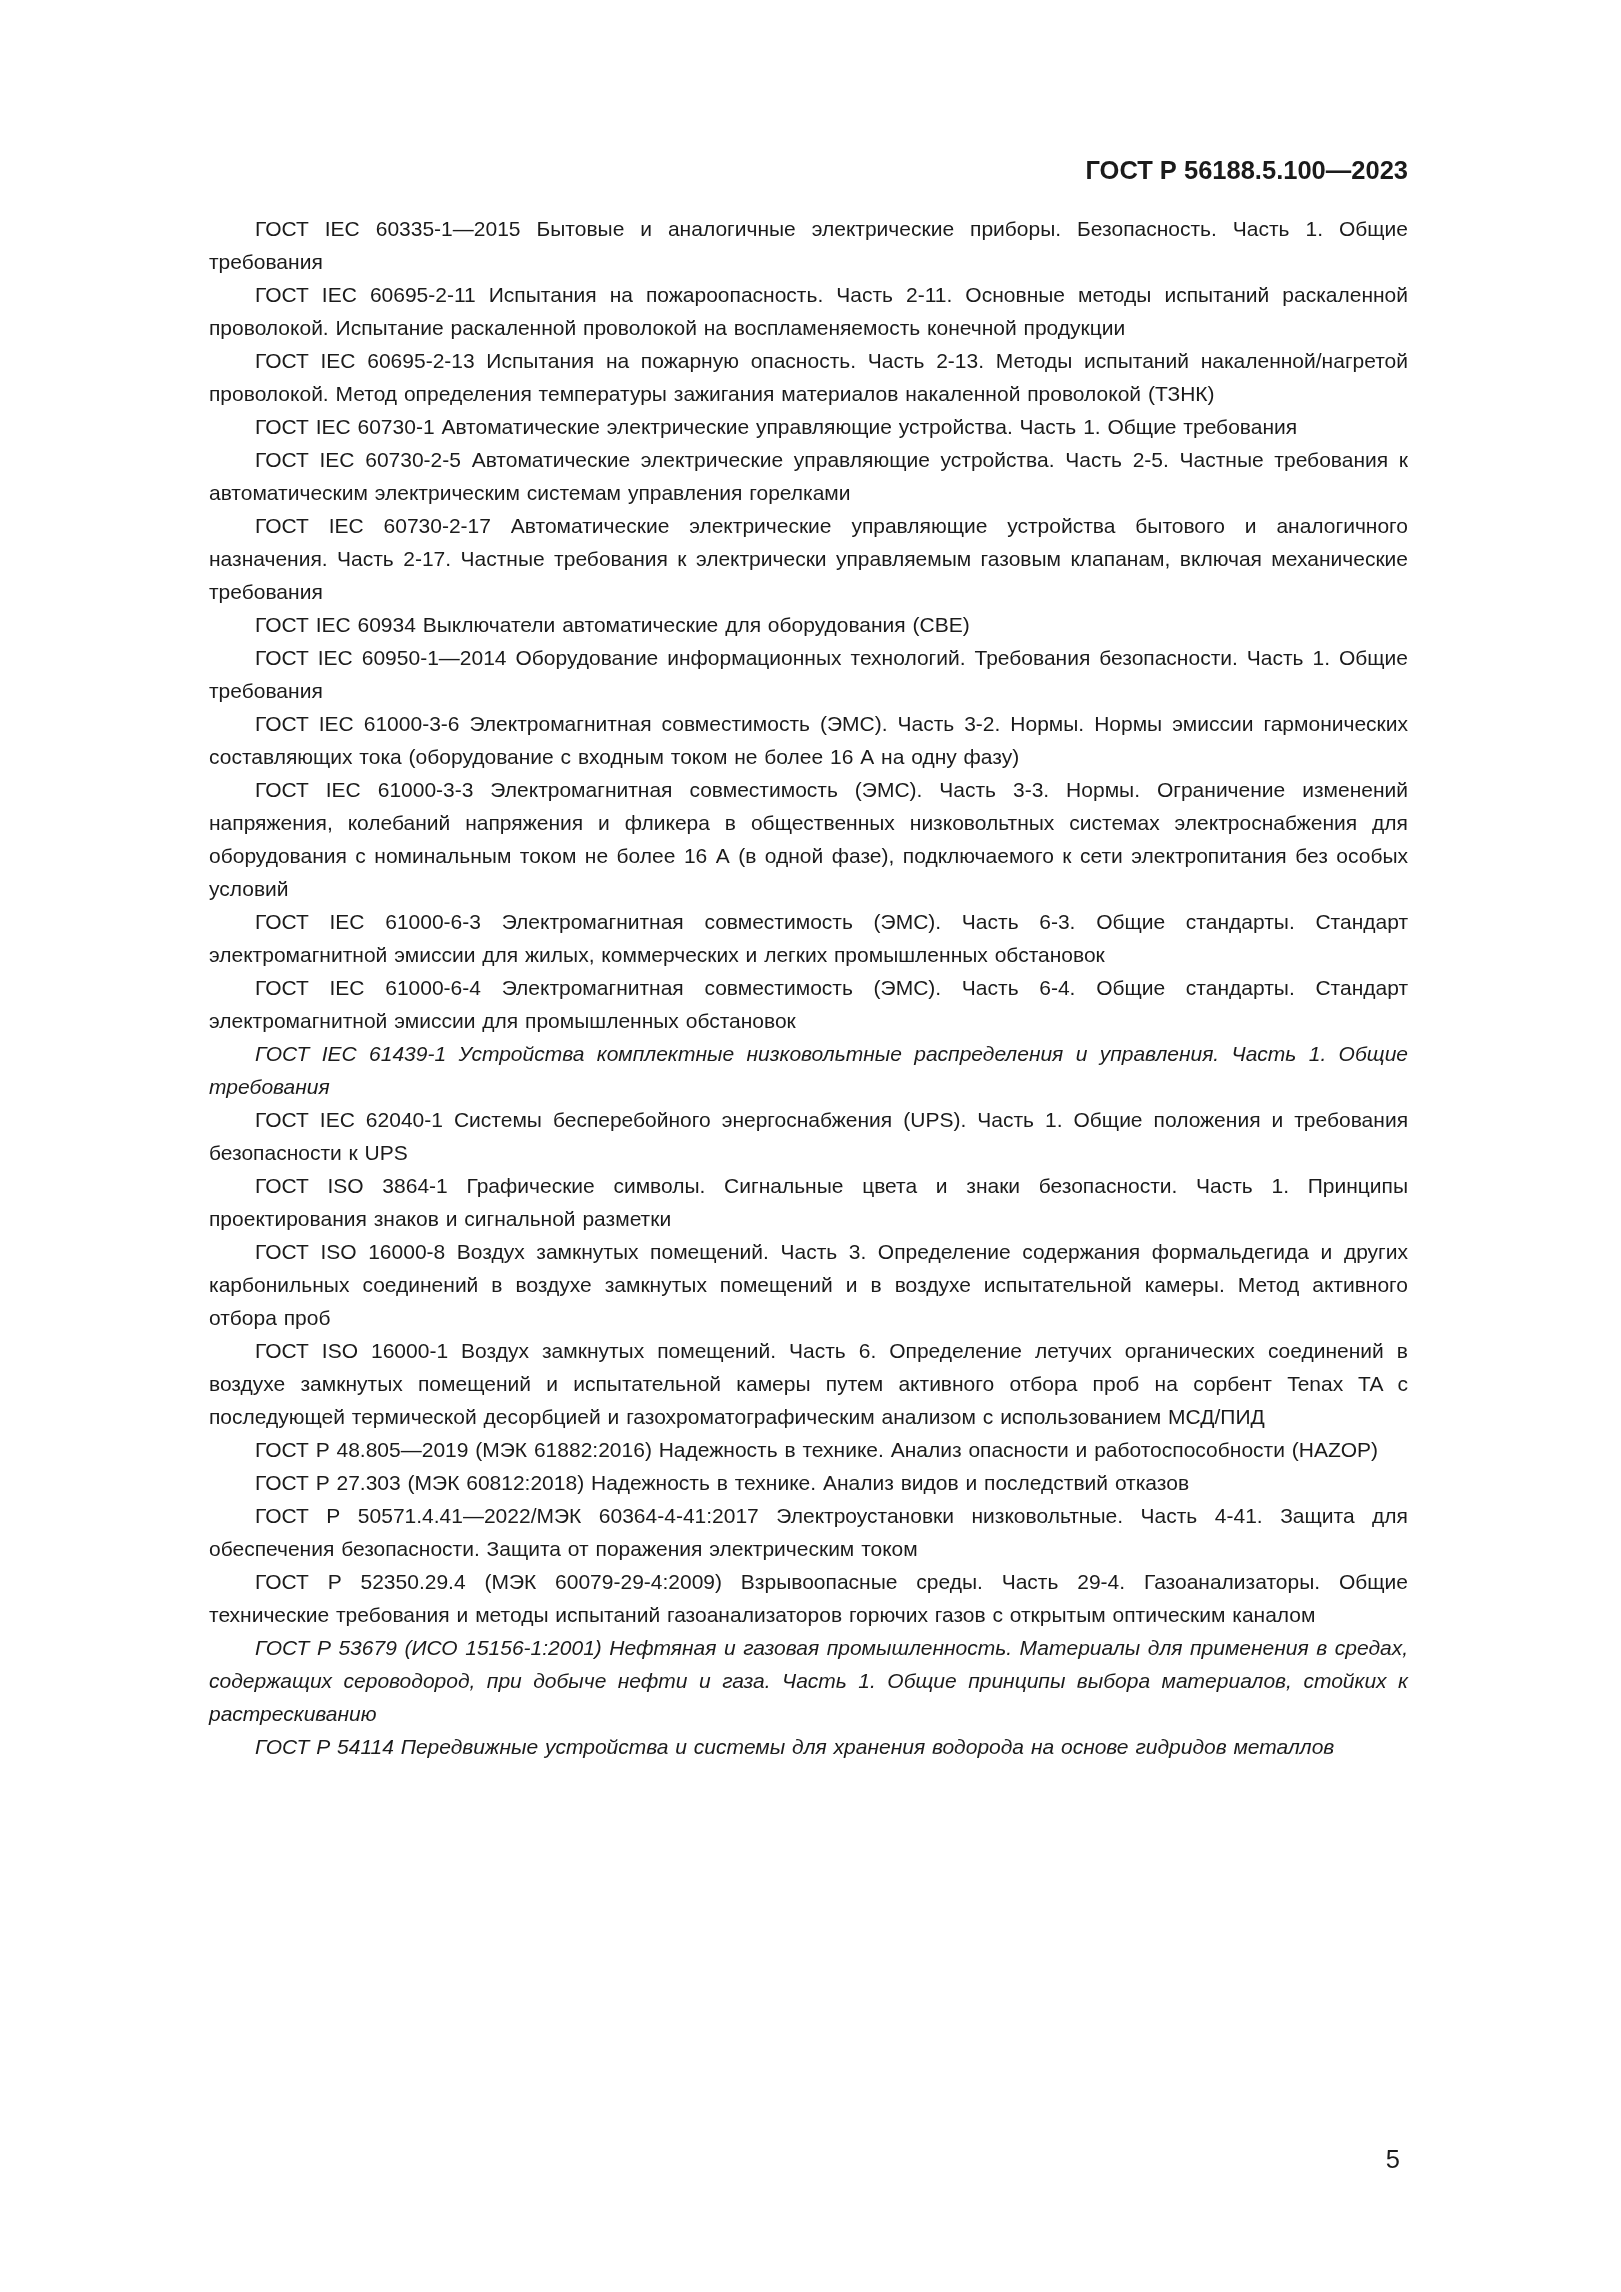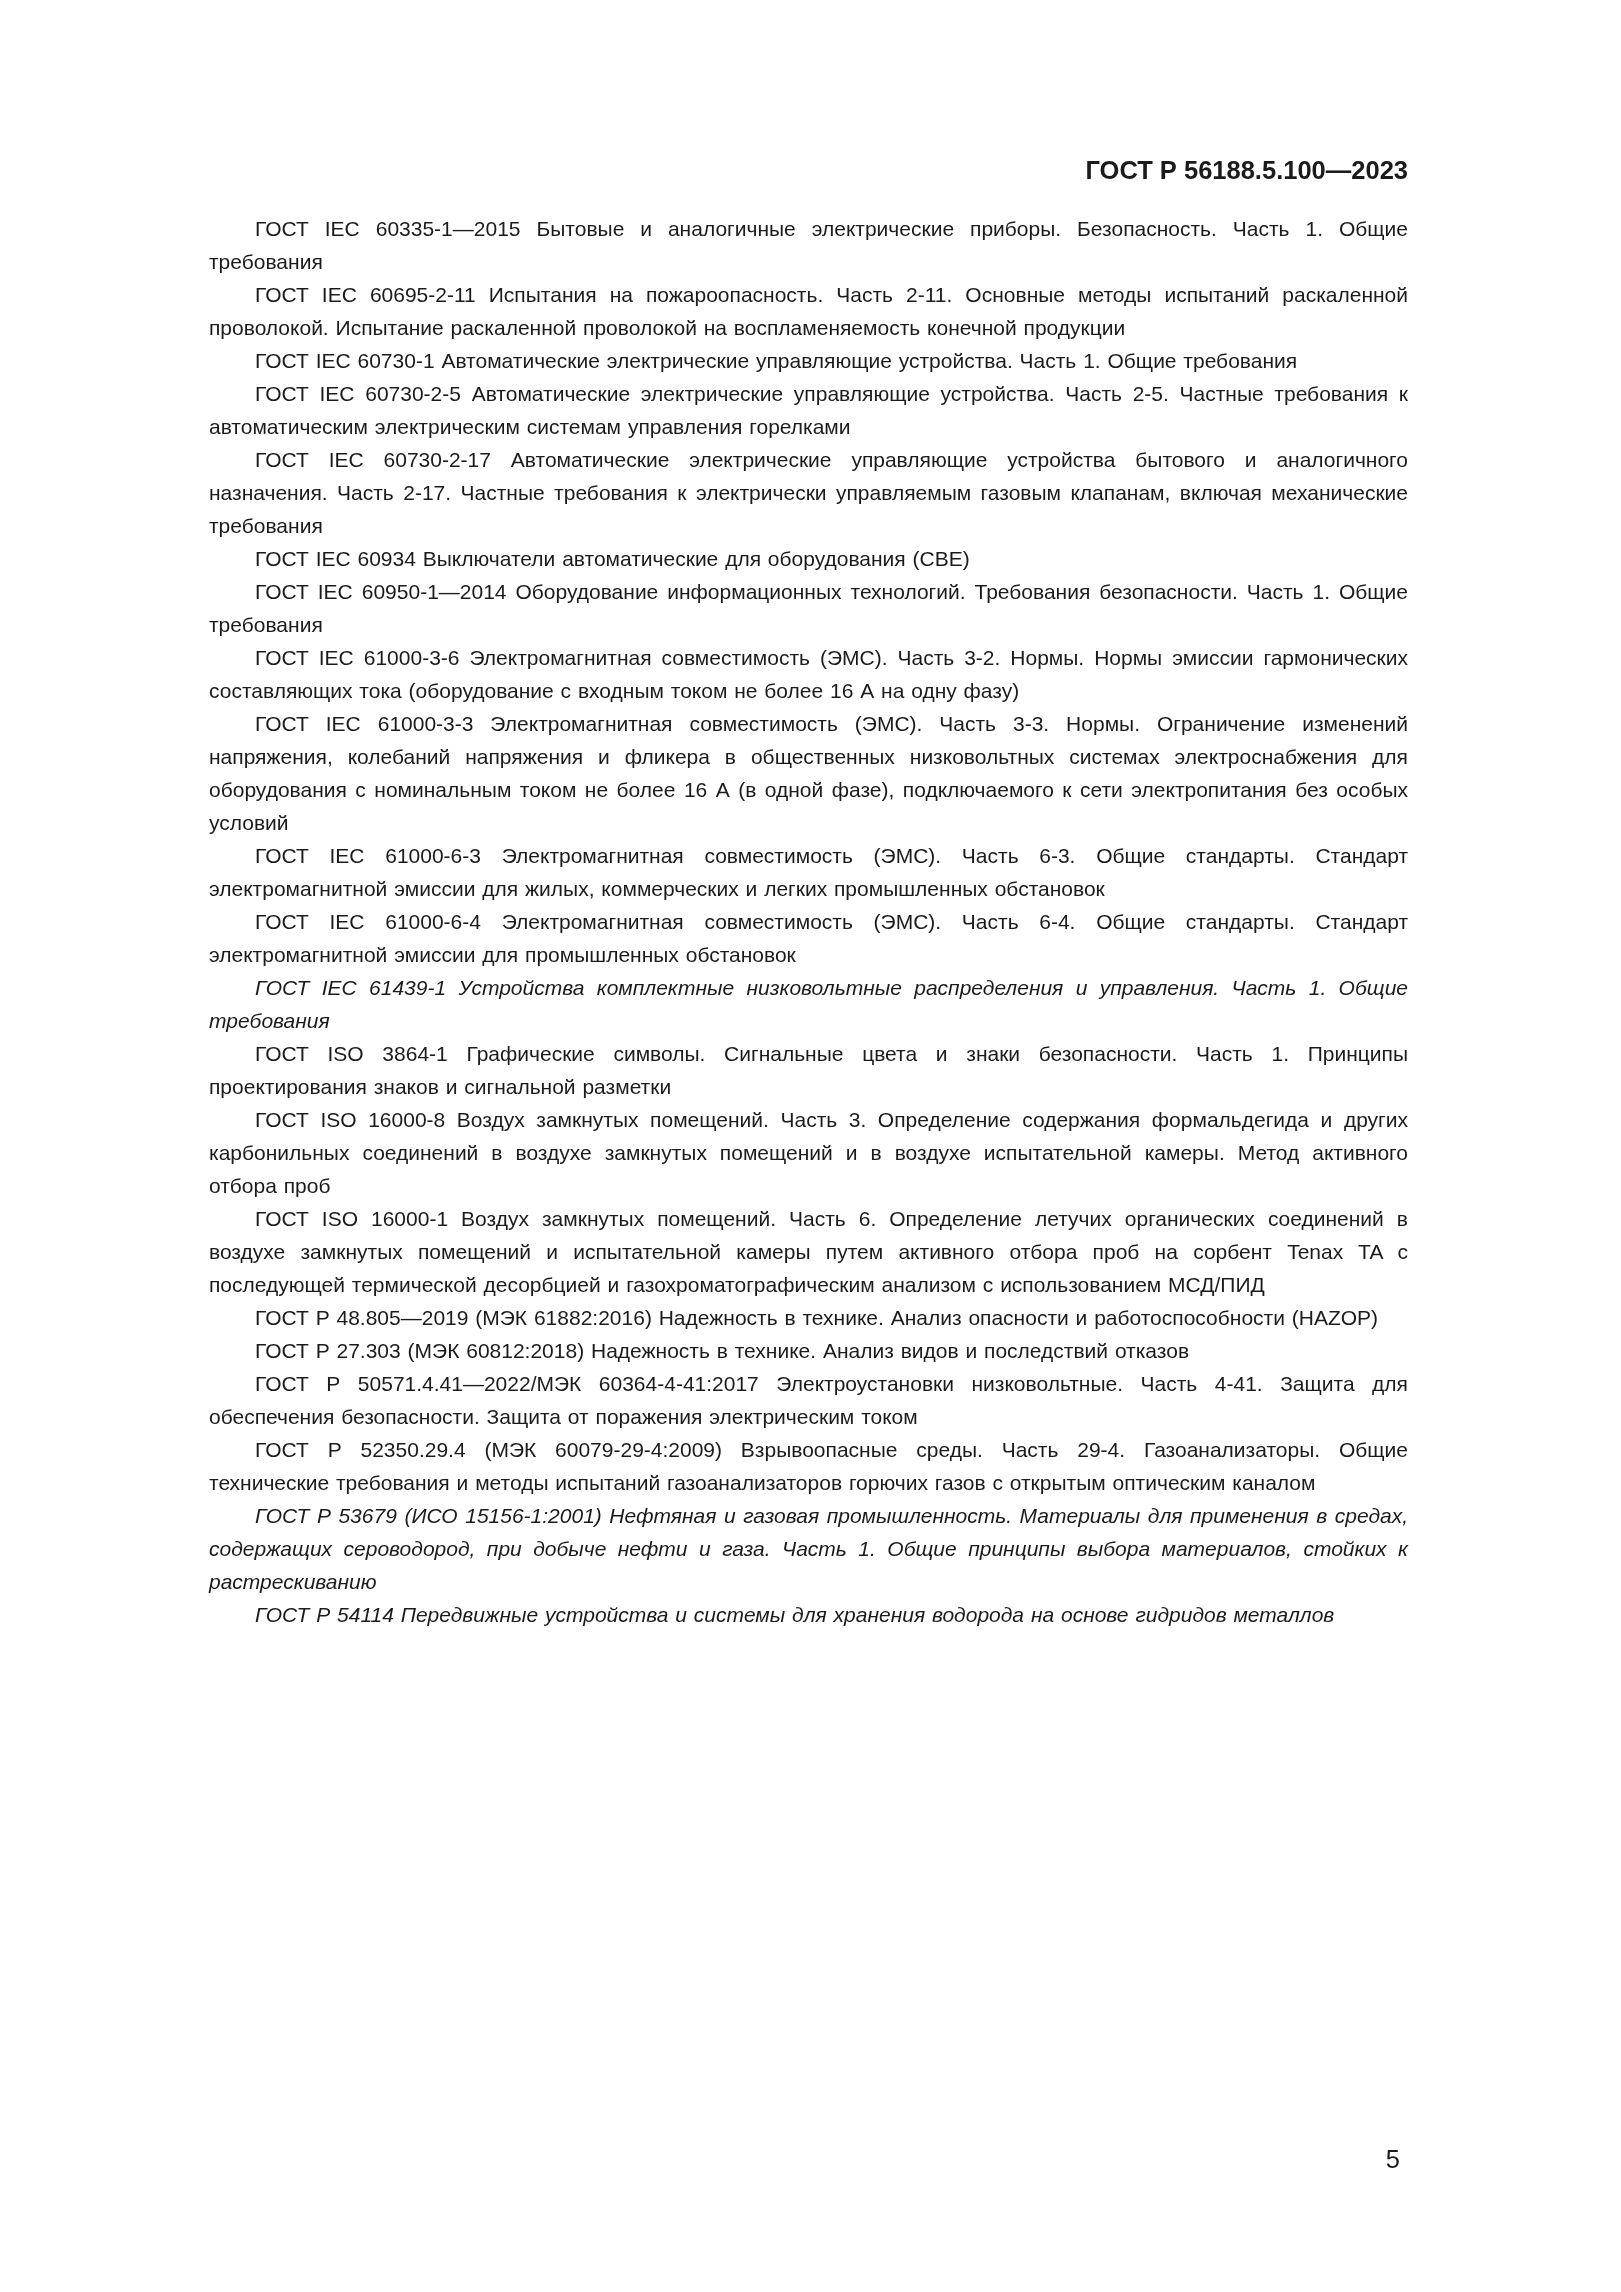--- a/index.html
+++ b/index.html
@@ -60,30 +60,32 @@
 
 <div class="page">
 
   <div class="doc-header">
     <span>ГОСТ Р 56188.5.100—2023</span>
   </div>
 
   <div class="doc-body">
     <p>ГОСТ IEC 60335-1—2015 Бытовые и аналогичные электрические приборы. Безопасность. Часть 1. Общие требования</p>
     <p>ГОСТ IEC 60695-2-11 Испытания на пожароопасность. Часть 2-11. Основные методы испытаний раскаленной проволокой. Испытание раскаленной проволокой на воспламеняемость конечной продукции</p>
+    <p>ГОСТ IEC 60695-2-13 Испытания на пожарную опасность. Часть 2-13. Методы испытаний накаленной/нагретой проволокой. Метод определения температуры зажигания материалов накаленной проволокой (ТЗНК)</p>
     <p>ГОСТ IEC 60730-1 Автоматические электрические управляющие устройства. Часть 1. Общие требования</p>
     <p>ГОСТ IEC 60730-2-5 Автоматические электрические управляющие устройства. Часть 2-5. Частные требования к автоматическим электрическим системам управления горелками</p>
     <p>ГОСТ IEC 60730-2-17 Автоматические электрические управляющие устройства бытового и аналогичного назначения. Часть 2-17. Частные требования к электрически управляемым газовым клапанам, включая механические требования</p>
     <p>ГОСТ IEC 60934 Выключатели автоматические для оборудования (CBE)</p>
     <p>ГОСТ IEC 60950-1—2014 Оборудование информационных технологий. Требования безопасности. Часть 1. Общие требования</p>
     <p>ГОСТ IEC 61000-3-6 Электромагнитная совместимость (ЭМС). Часть 3-2. Нормы. Нормы эмиссии гармонических составляющих тока (оборудование с входным током не более 16 А на одну фазу)</p>
     <p>ГОСТ IEC 61000-3-3 Электромагнитная совместимость (ЭМС). Часть 3-3. Нормы. Ограничение изменений напряжения, колебаний напряжения и фликера в общественных низковольтных системах электроснабжения для оборудования с номинальным током не более 16 А (в одной фазе), подключаемого к сети электропитания без особых условий</p>
     <p>ГОСТ IEC 61000-6-3 Электромагнитная совместимость (ЭМС). Часть 6-3. Общие стандарты. Стандарт электромагнитной эмиссии для жилых, коммерческих и легких промышленных обстановок</p>
     <p>ГОСТ IEC 61000-6-4 Электромагнитная совместимость (ЭМС). Часть 6-4. Общие стандарты. Стандарт электромагнитной эмиссии для промышленных обстановок</p>
     <p class="italic">ГОСТ IEC 61439-1 Устройства комплектные низковольтные распределения и управления. Часть 1. Общие требования</p>
+    <p>ГОСТ IEC 62040-1 Системы бесперебойного энергоснабжения (UPS). Часть 1. Общие положения и требования безопасности к UPS</p>
     <p>ГОСТ ISO 3864-1 Графические символы. Сигнальные цвета и знаки безопасности. Часть 1. Принципы проектирования знаков и сигнальной разметки</p>
     <p>ГОСТ ISO 16000-8 Воздух замкнутых помещений. Часть 3. Определение содержания формальдегида и других карбонильных соединений в воздухе замкнутых помещений и в воздухе испытательной камеры. Метод активного отбора проб</p>
     <p>ГОСТ ISO 16000-1 Воздух замкнутых помещений. Часть 6. Определение летучих органических соединений в воздухе замкнутых помещений и испытательной камеры путем активного отбора проб на сорбент Tenax TA с последующей термической десорбцией и газохроматографическим анализом с использованием МСД/ПИД</p>
     <p>ГОСТ Р 48.805—2019 (МЭК 61882:2016) Надежность в технике. Анализ опасности и работоспособности (HAZOP)</p>
     <p>ГОСТ Р 27.303 (МЭК 60812:2018) Надежность в технике. Анализ видов и последствий отказов</p>
     <p>ГОСТ Р 50571.4.41—2022/МЭК 60364-4-41:2017 Электроустановки низковольтные. Часть 4-41. Защита для обеспечения безопасности. Защита от поражения электрическим током</p>
     <p>ГОСТ Р 52350.29.4 (МЭК 60079-29-4:2009) Взрывоопасные среды. Часть 29-4. Газоанализаторы. Общие технические требования и методы испытаний газоанализаторов горючих газов с открытым оптическим каналом</p>
     <p class="italic">ГОСТ Р 53679 (ИСО 15156-1:2001) Нефтяная и газовая промышленность. Материалы для применения в средах, содержащих сероводород, при добыче нефти и газа. Часть 1. Общие принципы выбора материалов, стойких к растрескиванию</p>
     <p class="italic">ГОСТ Р 54114 Передвижные устройства и системы для хранения водорода на основе гидридов металлов</p>
   </div>

